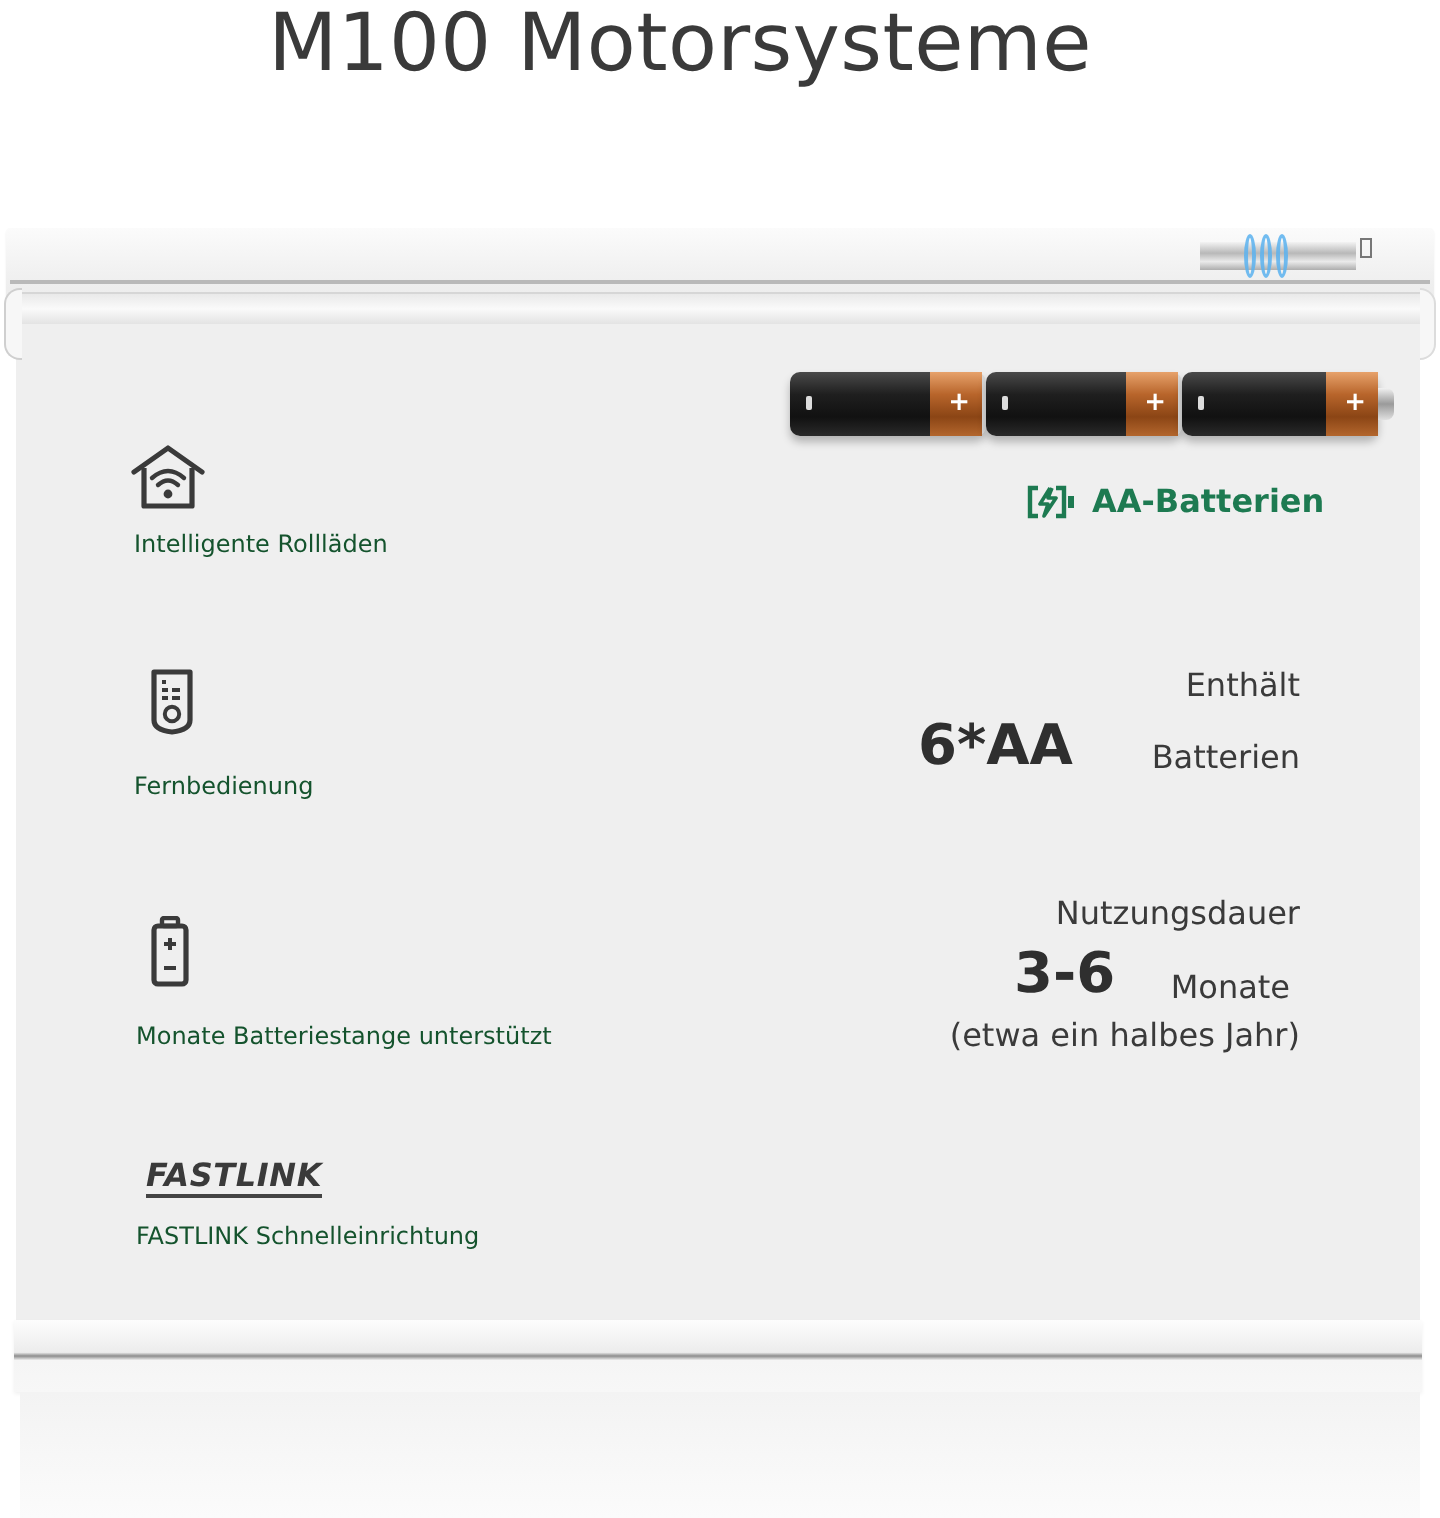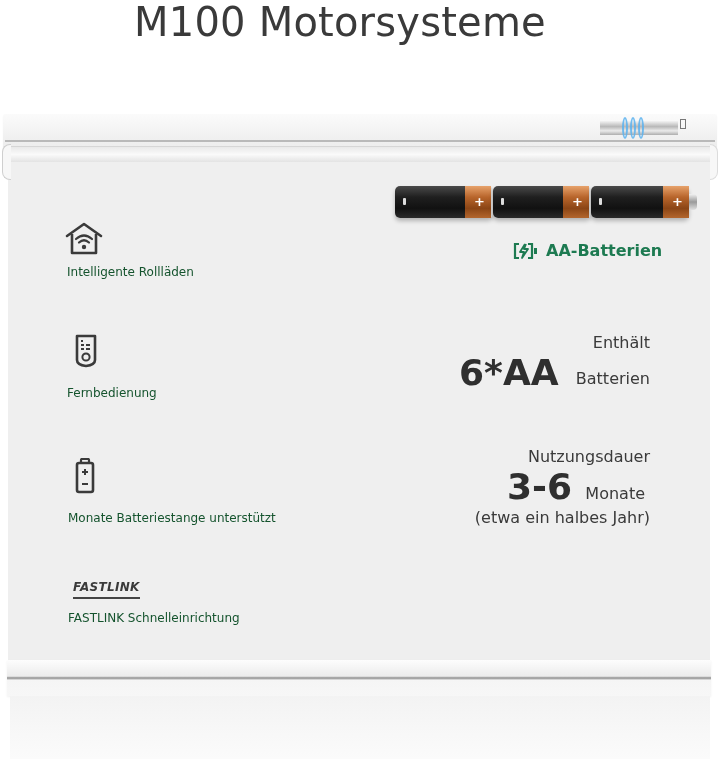--- a/index.html
+++ b/index.html
@@ -79,28 +79,28 @@
   .aa-label {
     position: absolute; left: 512px; top: 241px; display: flex; align-items: flex-start; gap: 6px;
     color: #1d7a51; font-weight: bold; font-size: 16px; line-height: 20px;
   }
 
   
   .feature-icon { position: absolute; color: #3a3a3a; }
   .feature-label { position: absolute; font-size: 12px; color: #14532d; line-height: 20px; }
 
   .fastlink-logo {
-    position: absolute; left: 73px; top: 580px; font-size: 12px; font-weight: bold; font-style: italic;
+    position: absolute; left: 73px; top: 580px; font-size: 16px; font-weight: bold; font-style: italic;
     color: #3a3a3a; letter-spacing: 0.3px; padding-bottom: 2px; border-bottom: 2px solid #444;
     line-height: 15px;
   }
 
   
   .stat-small { position: absolute; font-size: 16px; color: #3a3a3a; line-height: 20px; text-align: right; }
-  .stat-big { position: absolute; font-size: 36px; font-weight: bold; color: #2f2f2f; line-height: 40px; }
+  .stat-big { position: absolute; font-size: 28px; font-weight: bold; color: #2f2f2f; line-height: 40px; }
 
   
   .bottom-rail {
     position: absolute; left: 7px; top: 660px; width: 704px; height: 36px;
     background: linear-gradient(#fdfdfd, #ececec 45%, #8d8d8d 50%, #f5f5f5 56%, #f7f7f7);
     box-shadow: 0 1px 2px rgba(0,0,0,0.06);
   }
   .bottom-fade {
     position: absolute; left: 10px; top: 696px; width: 700px; height: 63px;
     background: linear-gradient(#f3f3f3, #fbfbfb);

